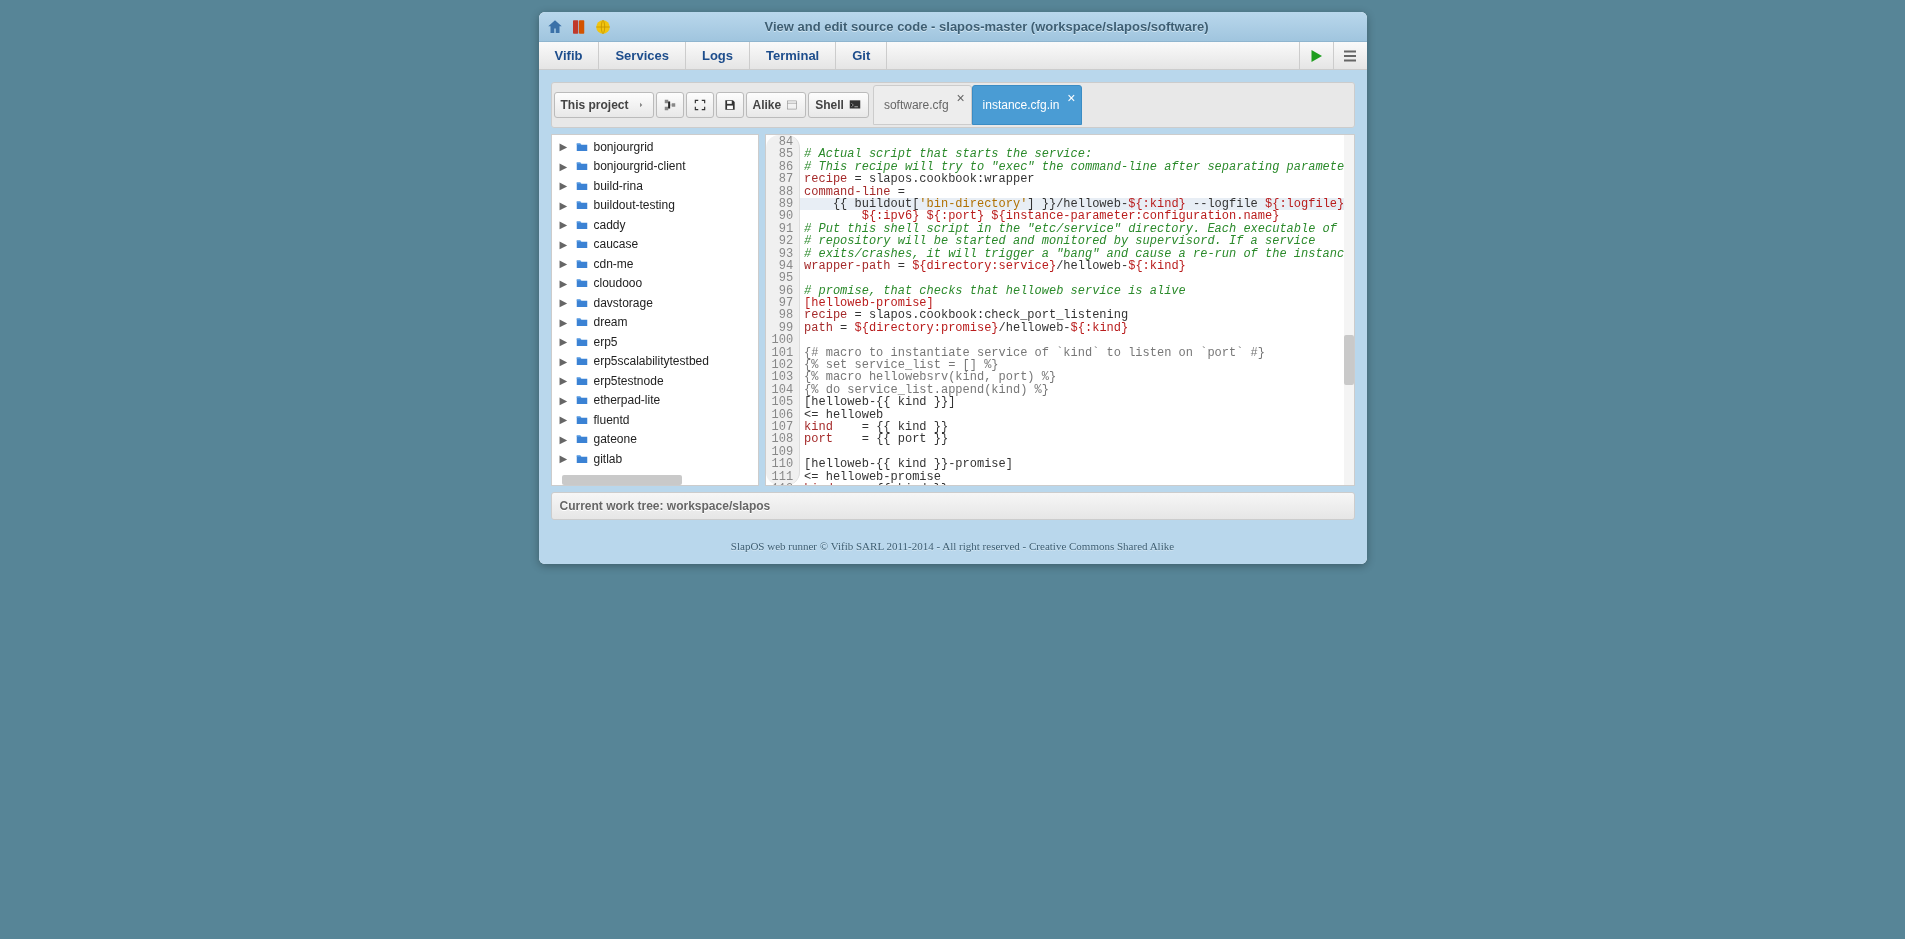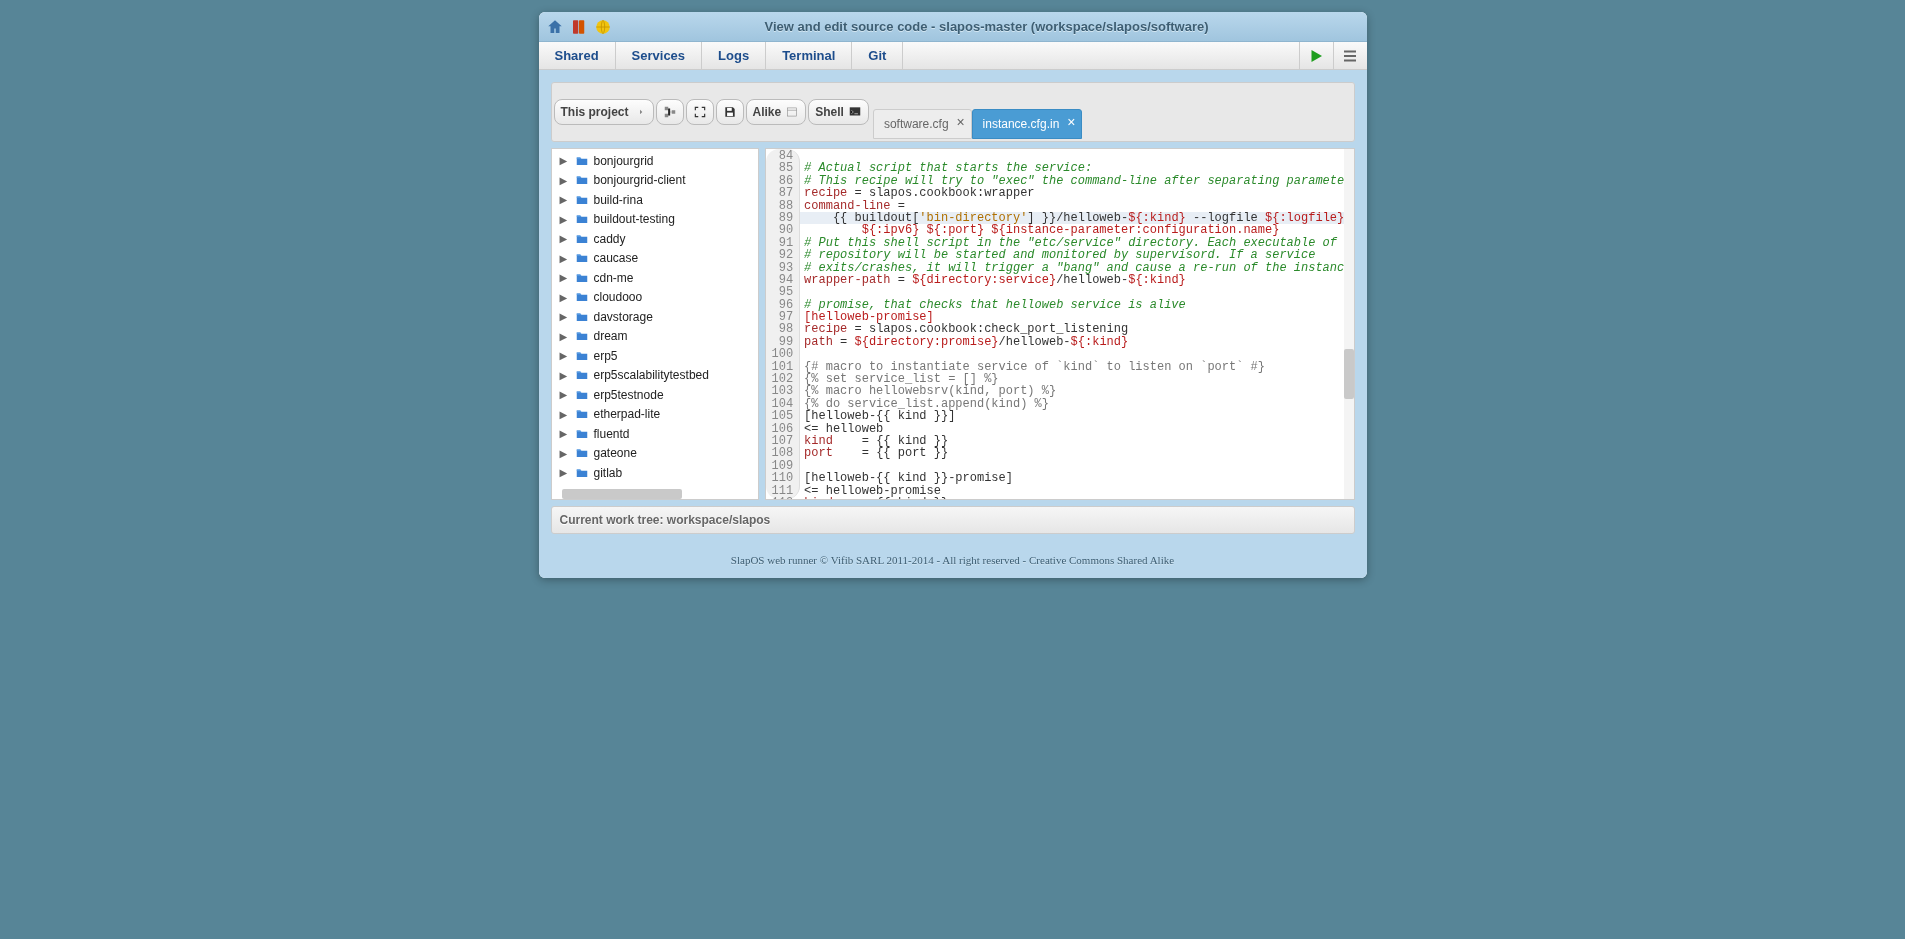--- a/index.html
+++ b/index.html
@@ -10,24 +10,24 @@
 .titlebar-icon { width: 20px; height: 20px; display: flex; align-items: center; justify-content: center; cursor: pointer; }
 .home-icon svg { width:18px; height:18px; }
 .window-title { flex: 1; text-align: center; color: #3d5e73; font-weight: bold; text-shadow: 0 1px 0 #d3e6f2; font-size: 13px; }
 .nav-tabs { background: linear-gradient(#fafafa, #e5e5e5); height: 28px; display: flex; align-items: stretch; border-bottom: 1px solid #ccc; }
 .nav-tab { padding: 0 16px; display:flex; align-items:center; color: #1d4d8c; font-weight: bold; border-right: 1px solid #ccc; cursor:pointer; font-size:13px; }
 .nav-actions { margin-left:auto; display:flex; align-items:stretch; }
 .play-btn { width:34px; display:flex; align-items:center; justify-content:center; border-left:1px solid #ccc; cursor:pointer; background: linear-gradient(#fafafa, #e5e5e5); }
 .menu-btn { width:34px; display:flex; align-items:center; justify-content:center; border-left:1px solid #ccc; cursor:pointer; background: linear-gradient(#fafafa, #e5e5e5); }
 .workspace { background: #b9d7ec; padding: 12px; }
 .toolbar-row { display:flex; align-items:center; gap:2px; background:#e8e8e8; border:1px solid #ccc; border-radius:3px; padding:2px; margin-bottom:6px; }
-.tool-btn { background: linear-gradient(#fdfdfd, #e8e8e8); border:1px solid #bbb; border-radius:8px; height:26px; padding:0 6px; display:flex; align-items:center; gap:4px; cursor:pointer; font-size:12px; color:#444; font-weight:bold; }
+.tool-btn { background: linear-gradient(#fdfdfd, #e8e8e8); border:1px solid #bbb; border-radius:3px; height:26px; padding:0 6px; display:flex; align-items:center; gap:4px; cursor:pointer; font-size:12px; color:#444; font-weight:bold; }
 .tool-btn svg { width:14px; height:14px; }
 .file-tabs { display:flex; margin-left:2px; }
-.file-tab { padding: 4px 22px 4px 10px; font-size:12px; position:relative; cursor:pointer; border-radius:3px 3px 0 0; height:30px; display:flex; align-items:center;margin-top:24px; }
+.file-tab { padding: 4px 22px 4px 10px; font-size:12px; position:relative; cursor:pointer; border-radius:3px 3px 0 0; height:40px; display:flex; align-items:center; }
 .file-tab.inactive { background:#ededed; color:#666; border:1px solid #ccc; }
 .file-tab.active { background:#4a9cd4; color:#fff; border:1px solid #3a8cc4; }
 .file-tab .close { position:absolute; right:6px; top:5px; font-size:14px; line-height:1; }
 .editor-area { display:flex; gap:6px; height: 352px; }
 .file-tree { width: 208px; background:#fff; border:1px solid #ccc; overflow-y:auto; position:relative; }
 .file-tree-inner { padding: 2px 0 2px 4px; }
 .tree-item { display:flex; align-items:center; height:19.5px; cursor:pointer; padding-left:4px; }
 .tree-arrow { width:10px; font-size:10px; color:#666; }
 .tree-folder { width:16px; height:14px; margin:0 4px; }
 .tree-label { font-size:12px; color:#222; }
@@ -70,21 +70,21 @@
         <svg viewBox="0 0 24 24" width="18" height="18">
             <circle cx="12" cy="12" r="9" fill="#f1c40f"></circle>
             <path d="M3 12h18M12 3c3 3 3 15 0 18M12 3c-3 3-3 15 0 18" stroke="#c09000" fill="none"></path>
           </svg>
       </div>
     </div>
     <div class="window-title">View and edit source code - slapos-master (workspace/slapos/software)</div>
   </div>
 
   <div class="nav-tabs">
-    <div class="nav-tab">Shared</div>
+    <div class="nav-tab">Vifib</div>
     <div class="nav-tab">Services</div>
     <div class="nav-tab">Logs</div>
     <div class="nav-tab">Terminal</div>
     <div class="nav-tab">Git</div>
     <div class="nav-actions">
       <div class="play-btn">
         <svg width="18" height="18" viewBox="0 0 24 24">
             <path fill="#1e9e1e" d="M6 4l14 8-14 8z"></path>
           </svg>
       </div>

